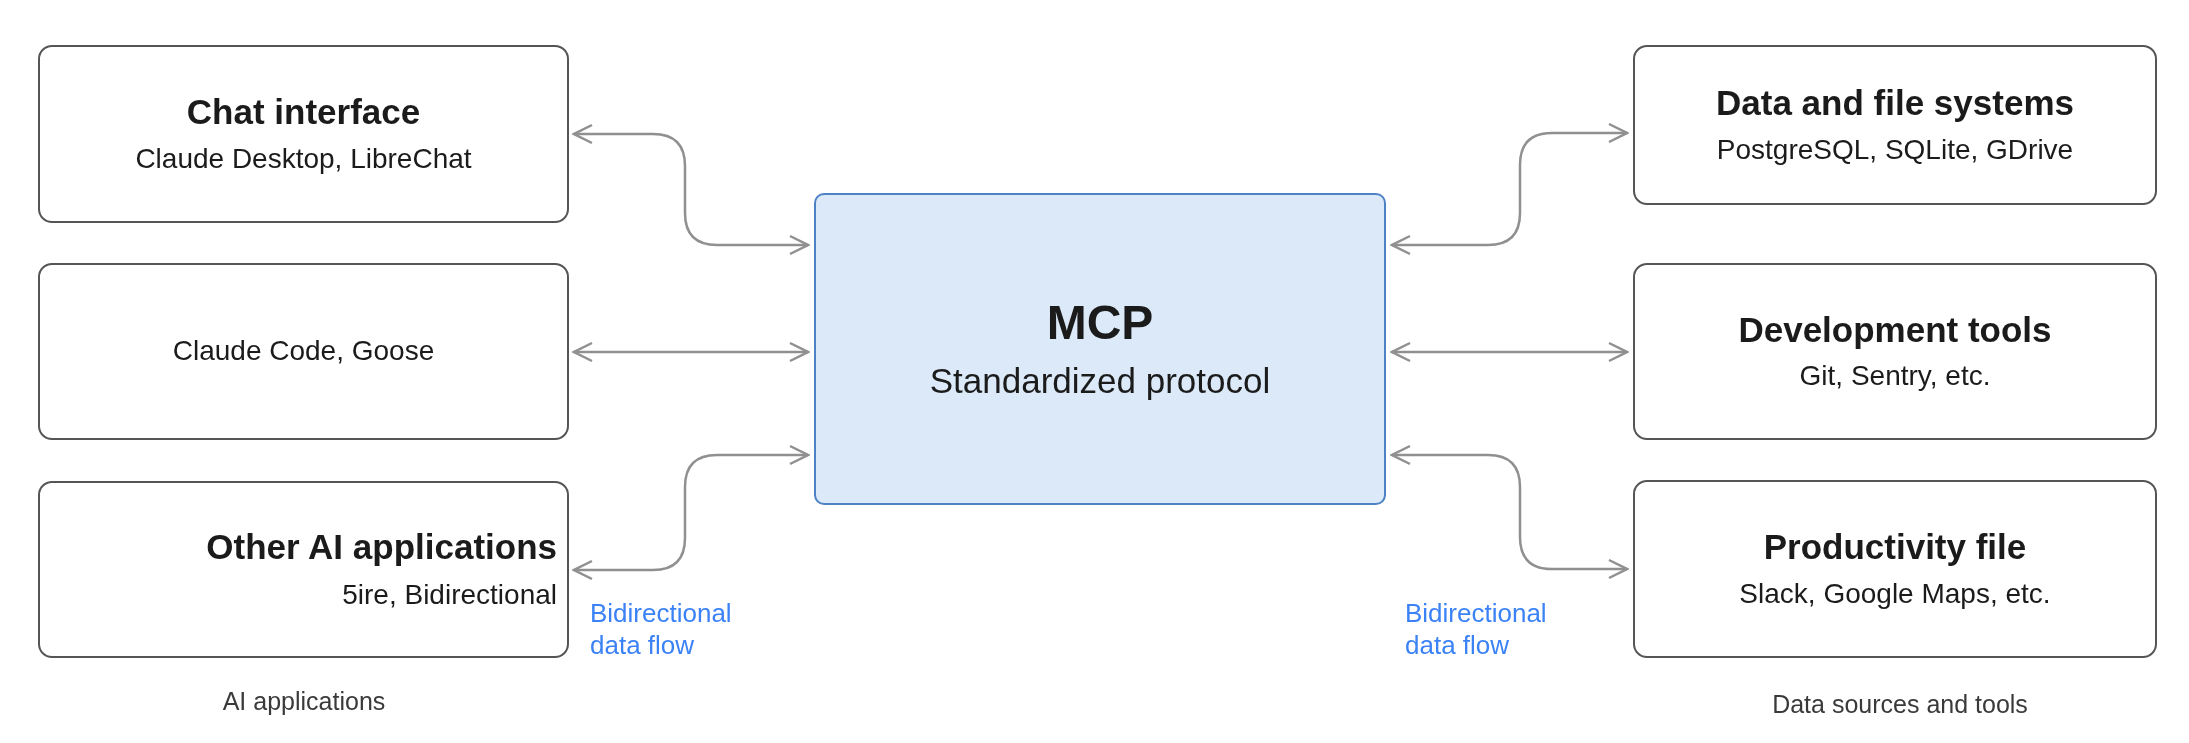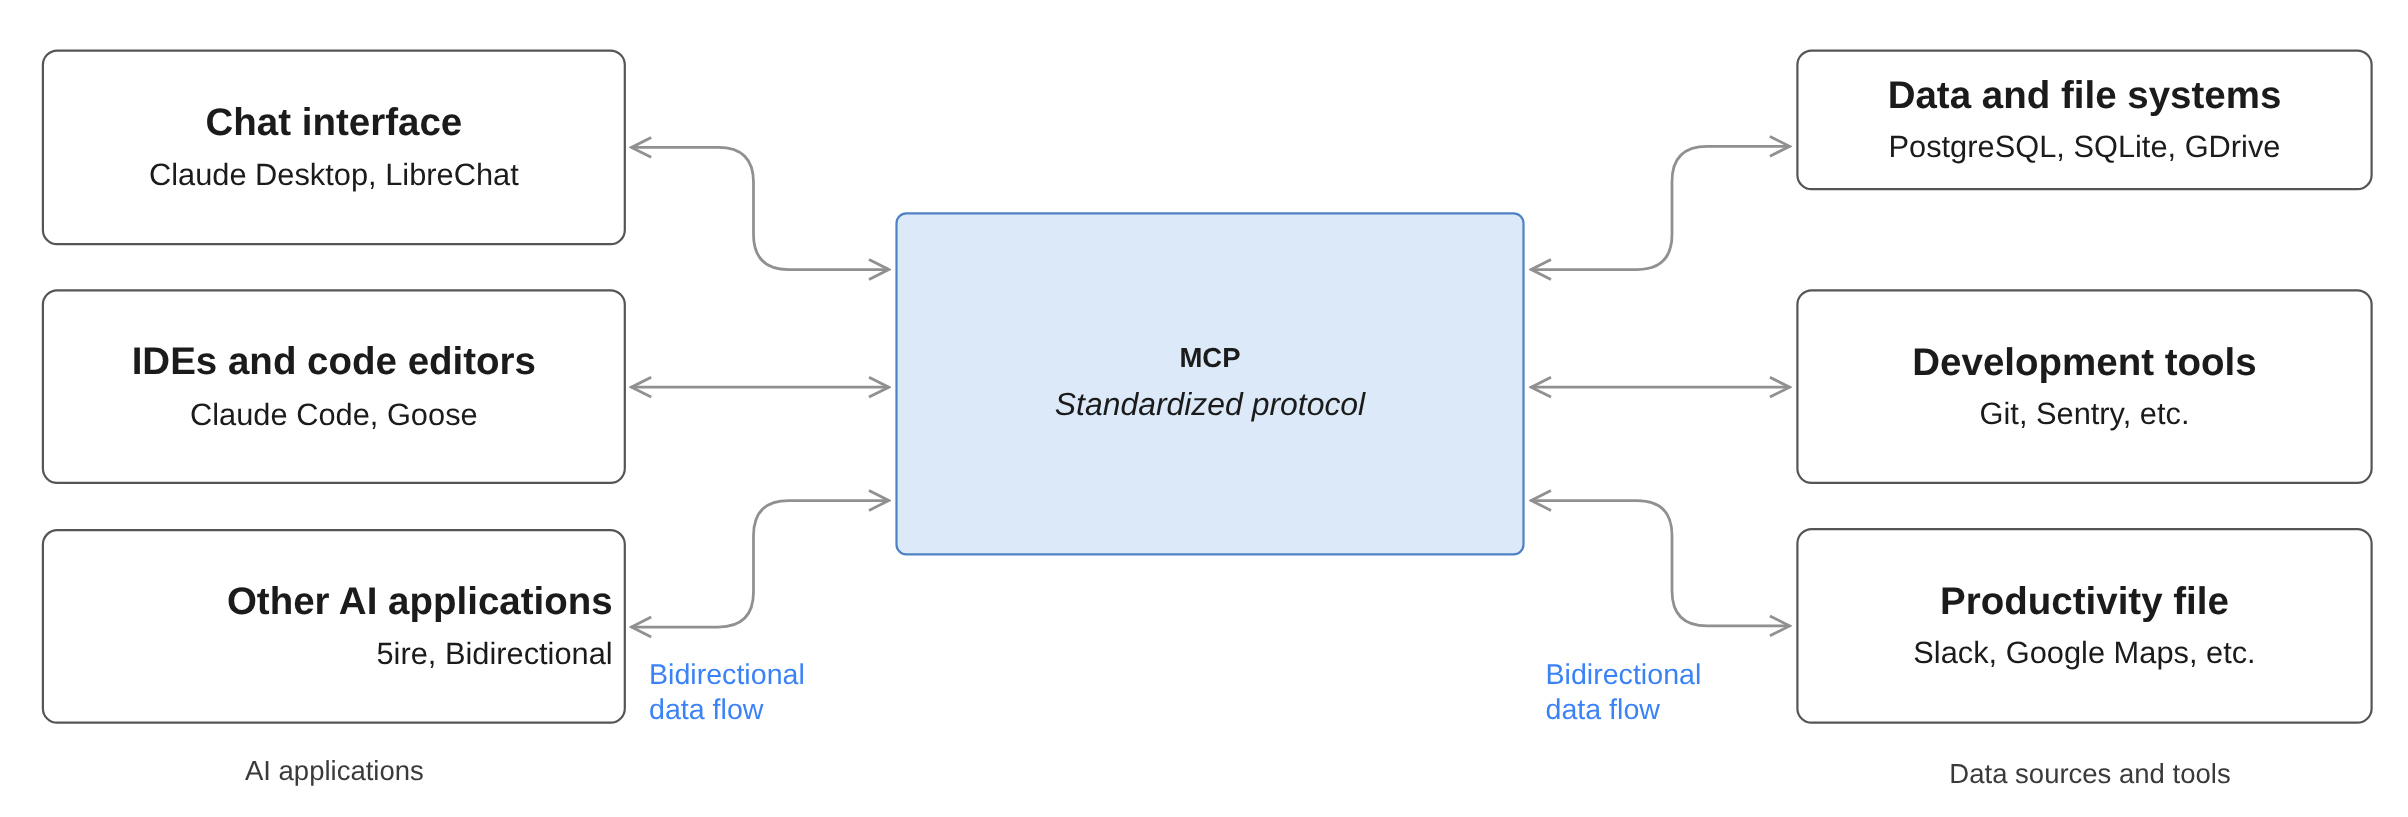--- a/index.html
+++ b/index.html
@@ -32,22 +32,22 @@
     padding:0 10px;
   }
   .node.center{
     background:var(--center-fill);
     border:2.5px solid var(--center-border);
     border-radius:10px;
     gap:12px;
   }
   .box-title{font-size:35px;font-weight:700;color:var(--text);line-height:1.1;}
   .box-sub{font-size:28px;font-weight:400;color:var(--text);line-height:1.1;}
-  .center .box-title{font-size:25px;}
-  .center .box-sub{font-size:29px;font-style:italic;}
+  .center .box-title{font-size:48px;}
+  .center .box-sub{font-size:35px;}
   .left-col{left:38px;width:531px;}
   .right-col{left:1633px;width:524px;}
   .flow-label{
     position:absolute;width:220px;
     font-size:26px;color:#3b82f6;line-height:1.22;
   }
   .group-caption{
     position:absolute;
     font-size:25px;color:var(--caption);text-align:center;
   }
@@ -71,34 +71,33 @@
       <path d="M 1392 352 H 1627" marker-start="url(#chev)" marker-end="url(#chev)"></path>
       <path d="M 1392 455 H 1488 Q 1520 455 1520 487 V 537 Q 1520 569 1552 569 H 1627" marker-start="url(#chev)" marker-end="url(#chev)"></path>
     </g>
   </svg>
 
   <div class="node left-col" style="top:45px;height:178px;">
     <div class="box-title">Chat interface</div>
     <div class="box-sub">Claude Desktop, LibreChat</div>
   </div>
   <div class="node left-col" style="top:263px;height:177px;">
-    <div class="box-title">IDEs and code editors</div>
     <div class="box-sub">Claude Code, Goose</div>
   </div>
   <div class="node left-col" style="top:481px;height:177px;align-items:flex-end;">
     <div class="box-title">Other AI applications</div>
     <div class="box-sub">5ire, Bidirectional</div>
   </div>
 
   <div class="node center" style="left:814px;top:193px;width:572px;height:312px;">
     <div class="box-title">MCP</div>
     <div class="box-sub">Standardized protocol</div>
   </div>
 
-  <div class="node right-col" style="top:45px;height:128px;">
+  <div class="node right-col" style="top:45px;height:160px;">
     <div class="box-title">Data and file systems</div>
     <div class="box-sub">PostgreSQL, SQLite, GDrive</div>
   </div>
   <div class="node right-col" style="top:263px;height:177px;gap:12px;">
     <div class="box-title">Development tools</div>
     <div class="box-sub">Git, Sentry, etc.</div>
   </div>
   <div class="node right-col" style="top:480px;height:178px;">
     <div class="box-title">Productivity file</div>
     <div class="box-sub">Slack, Google Maps, etc.</div>

